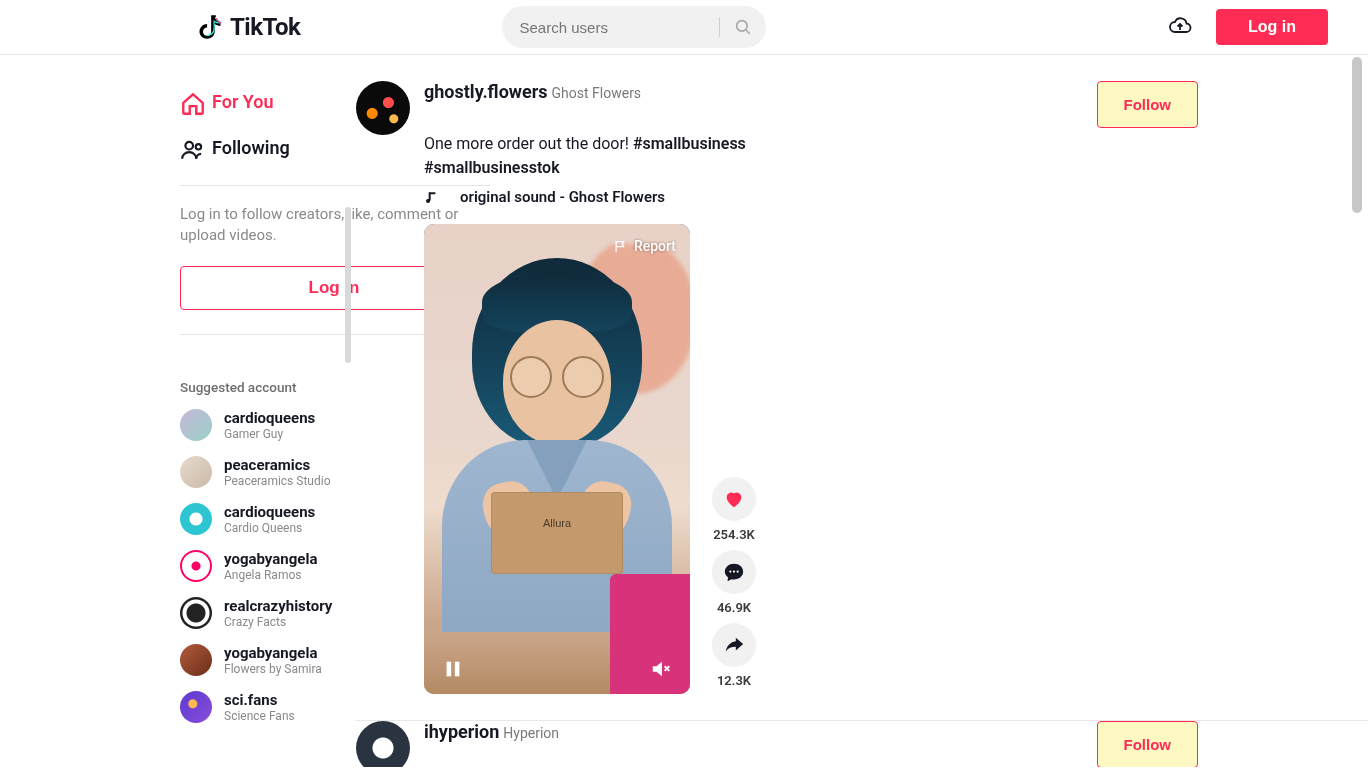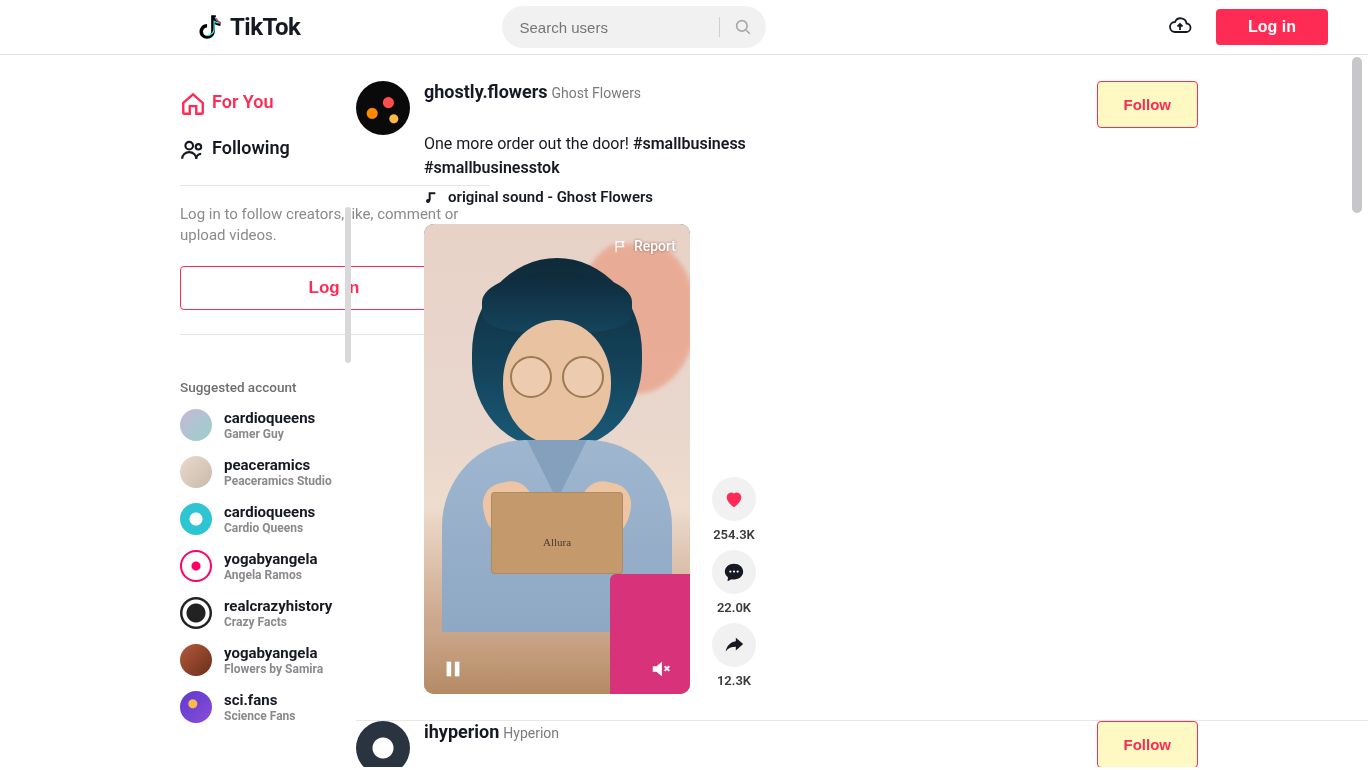--- a/index.html
+++ b/index.html
@@ -26,35 +26,35 @@
 .nav-item.active { color: #fe2c55; }
 .nav-icon { width: 26px; height: 26px; }
 .hr { border: none; border-top: 1px solid #e6e6e7; margin: 12px 0 18px 0; width: 310px; }
 .login-prompt { color: #8a8a8c; font-size: 15px; line-height: 1.4; width: 285px; }
 .side-login { margin-top: 20px; width: 308px; height: 44px; border: 1px solid #fe2c55; color: #fe2c55; background: #fff; border-radius: 4px; font-size: 17px; font-weight: 600; cursor: pointer; }
 .suggest-title { color: #6e6e70; font-size: 13.5px; font-weight: 500; margin-top: 44px; margin-bottom: 14px; }
 .suggest-list { display: flex; flex-direction: column; gap: 15px; }
 .suggest-item { display: flex; align-items: center; gap: 12px; cursor: pointer; }
 .sugg-av { width: 32px; height: 32px; border-radius: 50%; background: #ccc; flex-shrink: 0; }
 .sugg-name { font-size: 15px; font-weight: 700; line-height: 1.2; }
-.sugg-sub { font-size: 12px; color: #8a8a8c; font-weight: bold; }
+.sugg-sub { font-size: 12px; color: #8a8a8c; }
 
 
 .feed { flex: 1; padding: 26px 0 0 0; overflow: hidden; position: relative; }
 .scroll-right { position: absolute; right: 6px; top: 2px; width: 10px; height: 156px; background: #c7c7c9; border-radius: 5px; }
 .post { display: flex; gap: 14px; padding: 0 170px 26px 0; border-bottom: 1px solid #e8e8e9; }
 .post-av { width: 54px; height: 54px; border-radius: 50%; background: #111; flex-shrink: 0; position: relative; overflow: hidden; }
 .post-col { flex: 1; min-width: 0; }
 .post-head { display: flex; align-items: flex-start; gap: 8px; }
 .post-user { font-size: 18px; font-weight: 700; }
 .post-real { font-size: 14px; color: #7a7a7c; margin-top: 3px; }
 .follow-btn { margin-left: auto; border: 1px solid #fe2c55; color: #fe2c55; background: #fef9c3; border-radius: 4px; padding: 14px 26px; font-size: 15px; font-weight: 700; cursor: pointer; }
 .caption { margin-top: 4px; font-size: 16px; line-height: 1.5; max-width: 440px; }
 .caption .tag { font-weight: 600; }
-.sound { margin-top: 8px; display: flex; align-items: center; gap: 8px; font-size: 15px; font-weight: 600; }
+.sound { margin-top: 8px; display: flex; align-items: center; gap: 20px; font-size: 15px; font-weight: 600; }
 .music-icon { width: 16px; height: 16px; }
 .media-row { display: flex; align-items: flex-end; gap: 22px; margin-top: 18px; }
 .video { width: 266px; height: 470px; border-radius: 10px; background: linear-gradient(180deg,#4a5568 0%,#5b6b7a 30%,#a7b4c0 55%,#9aa8b4 100%); position: relative; overflow: hidden; }
 .video .report { position: absolute; top: 14px; right: 14px; color: #fff; font-size: 14px; font-weight: 500; display: flex; align-items: center; gap: 6px; text-shadow: 0 0 3px rgba(0,0,0,.4); }
 .flag-icon{width:15px;height:15px;}
 .video .controls { position: absolute; bottom: 14px; left: 18px; right: 18px; display: flex; justify-content: space-between; align-items: center; }
 .ctl-ic{width:22px;height:22px;}
 .actions { display: flex; flex-direction: column; align-items: center; gap: 8px; padding-bottom: 6px; }
 .act { display: flex; flex-direction: column; align-items: center; gap: 6px; }
 .act-btn { width: 44px; height: 44px; border-radius: 50%; background: #f1f1f2; display: flex; align-items: center; justify-content: center; cursor: pointer; }
@@ -69,21 +69,21 @@
 .v-bg{position:absolute;inset:0;background:linear-gradient(180deg,#e8d2c8 0%,#e9d7cd 45%,#eedcce 60%,#caa68a 85%);}
 .v-paint{position:absolute;right:-30px;top:20px;width:140px;height:180px;background:radial-gradient(ellipse at 40% 40%,#e9a38a 0 60px,transparent 61px);filter:blur(2px);opacity:.8;}
 .v-hair{position:absolute;left:50%;top:34px;transform:translateX(-50%);width:170px;height:190px;border-radius:50% 50% 45% 45%;background:linear-gradient(180deg,#0f2a3a,#14445c 60%,#1a5a78);}
 .v-bangs{position:absolute;left:50%;top:48px;transform:translateX(-50%);width:150px;height:60px;border-radius:50% 50% 30% 30%;background:linear-gradient(180deg,#0f2a3a,#14445c);}
 .v-face{position:absolute;left:50%;top:96px;transform:translateX(-50%);width:108px;height:124px;border-radius:50% 50% 48% 48%;background:#e9c2a2;}
 .v-glasses{position:absolute;left:50%;top:132px;transform:translateX(-50%);display:flex;gap:10px;}
 .v-lens{width:42px;height:42px;border:2.5px solid #9c7a52;border-radius:50%;background:rgba(255,255,255,.15);}
 .v-shirt{position:absolute;left:50%;top:216px;transform:translateX(-50%);width:230px;height:240px;border-radius:36% 36% 0 0;background:linear-gradient(180deg,#9fb6cf,#8aa4c0);}
 .v-collar{position:absolute;left:50%;top:216px;transform:translateX(-50%);width:60px;height:60px;background:#85a0bc;clip-path:polygon(50% 100%,0 0,100% 0);}
 .v-env{position:absolute;left:50%;top:268px;transform:translateX(-50%);width:132px;height:82px;background:#c49a6c;border-radius:4px;box-shadow:inset 0 0 0 1px rgba(0,0,0,.1);}
-.v-env-txt{position:absolute;left:50%;top:312px;transform:translateX(-50%);font-family:Liberation Serif, serif;font-size:11px;color:#4a3b2a;}
+.v-env-txt{position:absolute;left:50%;top:293px;transform:translateX(-50%);font-family:Liberation Sans, sans-serif;font-size:11px;color:#4a3b2a;}
 .v-hand{position:absolute;top:258px;width:50px;height:56px;background:#edc4a4;border-radius:40% 40% 50% 50%;}
 .v-hand.l{left:60px;transform:rotate(-12deg);}
 .v-hand.r{right:60px;transform:rotate(12deg);}
 .v-desk{position:absolute;left:0;right:0;bottom:0;height:62px;background:linear-gradient(180deg,#caa68a,#b48a64);}
 .v-pink{position:absolute;right:-20px;bottom:0;width:100px;height:120px;background:#d8337a;border-radius:6px 0 0 0;}
 </style>
 </head>
 <body>
 
 <div class="header">
@@ -280,21 +280,21 @@
             </div>
             <div class="act">
               <div class="act-btn">
                 <span class="act-ic"><svg viewBox="0 0 24 24" fill="#161823">
                       <path d="M12 3C6.5 3 2 6.8 2 11.5c0 2.5 1.3 4.8 3.4 6.3L5 22l4.3-2.1c.9.2 1.8.3 2.7.3 5.5 0 10-3.8 10-8.7S17.5 3 12 3z"></path>
                       <circle cx="8" cy="11.5" r="1.2" fill="#fff"></circle>
                       <circle cx="12" cy="11.5" r="1.2" fill="#fff"></circle>
                       <circle cx="16" cy="11.5" r="1.2" fill="#fff"></circle>
                     </svg></span>
               </div>
-              <span class="act-cnt">22.0K</span>
+              <span class="act-cnt">46.9K</span>
             </div>
             <div class="act">
               <div class="act-btn">
                 <span class="act-ic"><svg viewBox="0 0 24 24" fill="#161823">
                       <path d="M14 4v4c-7 1-10 6-11 11 2.5-3.5 6-5 11-5v4l8-7-8-7z"></path>
                     </svg></span>
               </div>
               <span class="act-cnt">12.3K</span>
             </div>
           </div>

